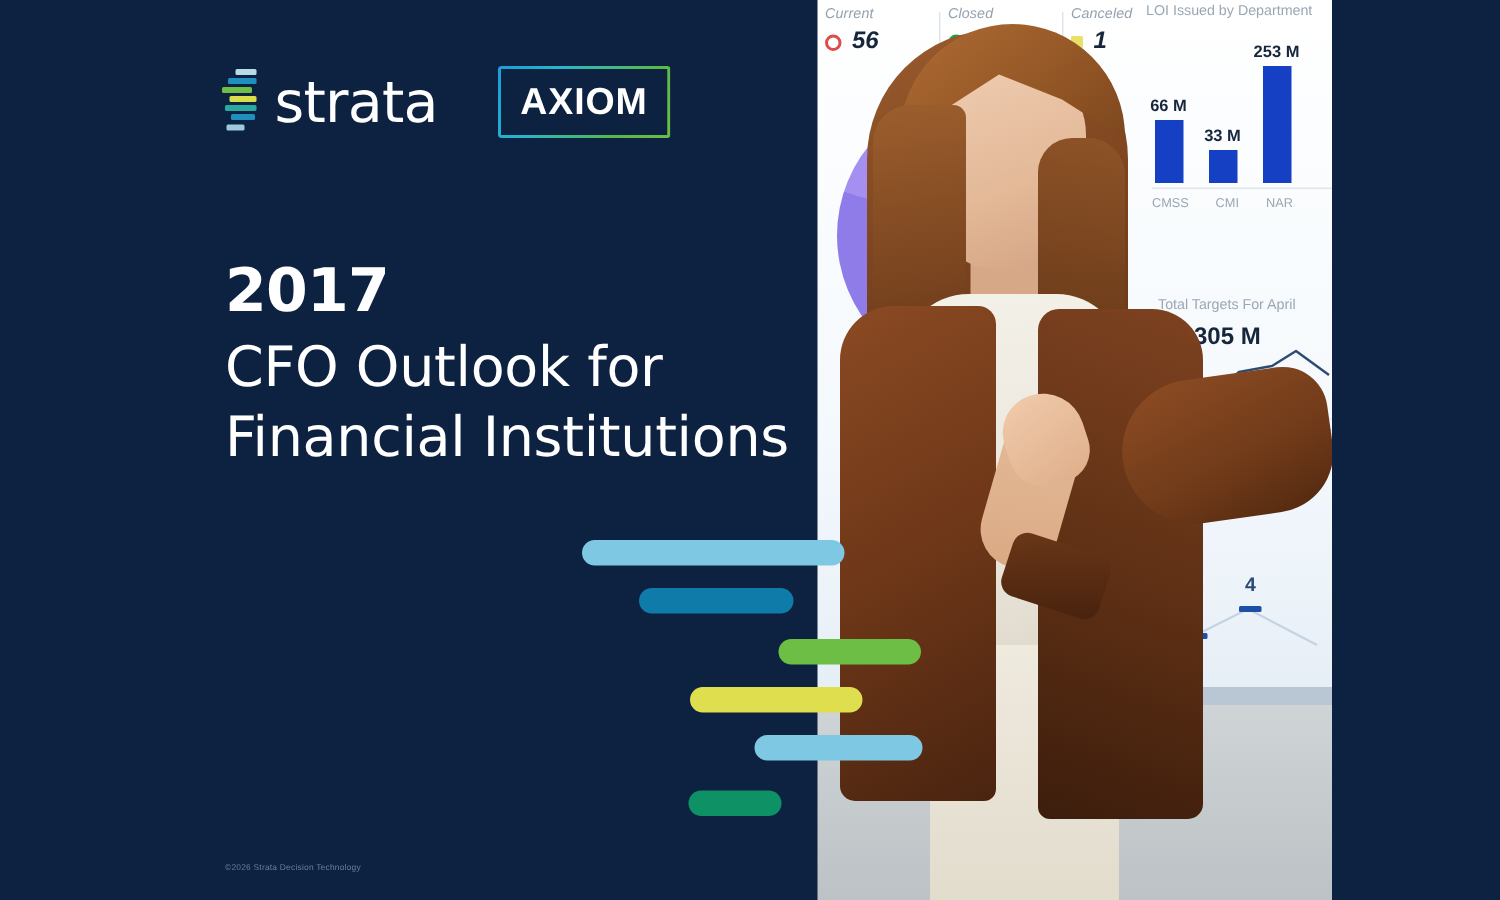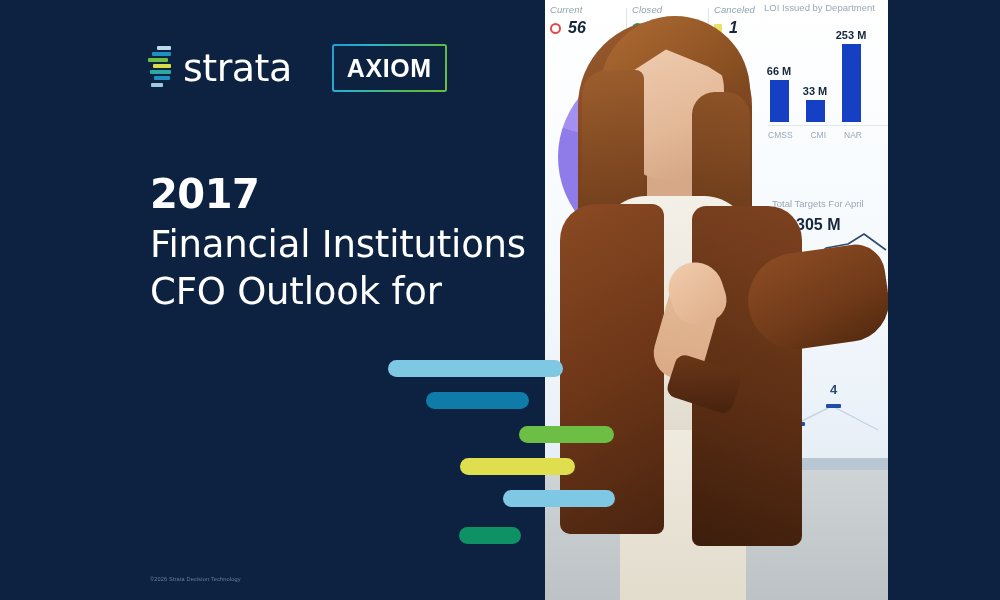--- a/index.html
+++ b/index.html
@@ -623,22 +623,22 @@
 
     <div class="axiom-logo">
       <span class="axiom-border"></span>
       <span class="axiom-word">AXIOM</span>
     </div>
   </div>
 
   <div class="title-block">
     <div class="title-year">2017</div>
     <div class="title-main">
+      <span>CFO Outlook for</span>
       <span>Financial Institutions</span>
-      <span>CFO Outlook for</span>
     </div>
   </div>
 
   <div class="deco-bars">
     <b style="left:388px; top:360px; width:175px; background:#7ec8e3;"></b>
     <b style="left:426px; top:392px; width:103px; background:#0e7ba8;"></b>
     <b style="left:519px; top:426px; width:95px;  background:#6cbe45;"></b>
     <b style="left:460px; top:458px; width:115px; background:#dede4e;"></b>
     <b style="left:503px; top:490px; width:112px; background:#7ec8e3;"></b>
     <b style="left:459px; top:527px; width:62px;  background:#0e9165;"></b>

